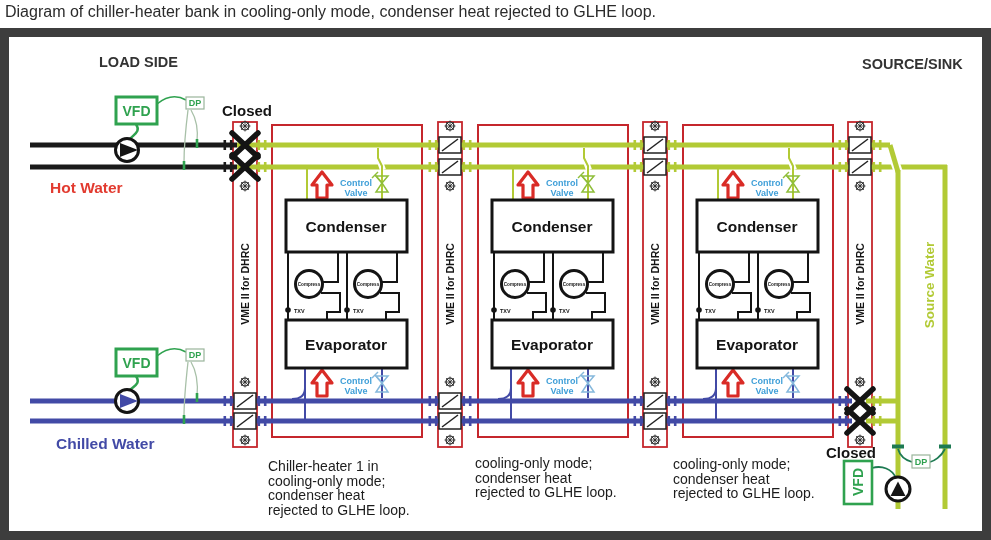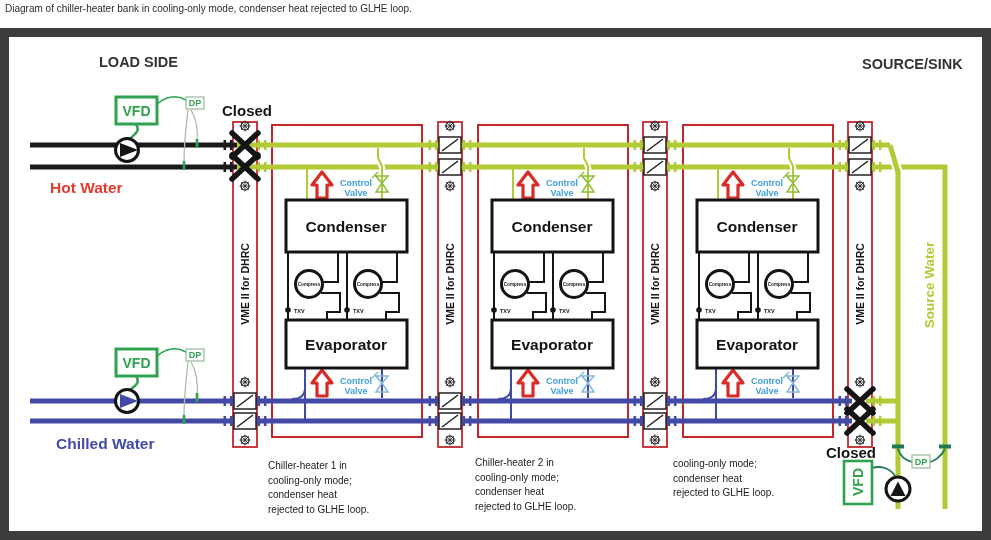--- a/index.html
+++ b/index.html
@@ -1,34 +1,34 @@
 <!DOCTYPE html>
 <html><head>
 <meta charset="utf-8">
 <style>
   html,body{margin:0;padding:0;background:#fff;}
   #stage{position:relative;width:991px;height:540px;background:#fff;overflow:hidden;
          font-family:"Liberation Sans",sans-serif;}
-  #top-caption{position:absolute;left:5px;top:3px;font-size:10px;color:#2b2b2b;
+  #top-caption{position:absolute;left:5px;top:3px;font-size:16px;color:#2b2b2b;
                font-family:"Liberation Sans",sans-serif;}
   svg{position:absolute;left:0;top:0;}
   .t{font-family:"Liberation Sans",sans-serif;font-weight:bold;fill:#141414;}
   .t-side{font-size:14.5px;fill:#333;}
   .t-red{font-size:15.5px;fill:#e23b30;}
   .t-blue{font-size:15.5px;fill:#424aa6;}
   .t-green{font-size:13.5px;fill:#b2ca35;}
   .t-vfd{font-size:14px;fill:#2fa24f;}
   .t-dp{font-size:9px;fill:#2fa24f;}
   .t-closed{font-size:15px;fill:#141414;}
   .t-vme{font-size:10.5px;fill:#141414;}
   .t-equip{font-size:15.5px;fill:#141414;}
   .t-ctrl{font-size:9px;fill:#3f9fd8;text-anchor:middle;}
   .t-comp{font-size:4.6px;text-anchor:middle;}
   .t-txv{font-size:5.5px;}
-  .cap{position:absolute;width:150px;font-size:10px;line-height:14.5px;color:#1c1c1c;
+  .cap{position:absolute;width:150px;font-size:14px;line-height:14.5px;color:#1c1c1c;
        font-family:"Liberation Sans",sans-serif;}
   .pipe-hot{stroke:#1a1a1a;stroke-width:5;fill:none;}
   .pipe-grn{stroke:#b2ca35;stroke-width:5;fill:none;}
   .pipe-blu{stroke:#424aa6;stroke-width:5;fill:none;}
   .ln-grn{stroke:#b2ca35;stroke-width:2;fill:none;}
   .ln-blu{stroke:#424aa6;stroke-width:2;fill:none;}
   .ln-blk{stroke:#141414;stroke-width:2;fill:none;}
   .wire-g{stroke:#2fa24f;fill:none;}
   .wire-l{stroke:#a8c0a8;stroke-width:1.3;fill:none;}
   .wire-t{stroke:#1d7a52;stroke-width:1.8;fill:none;}
@@ -347,21 +347,20 @@
     </g>
   </svg>
 
   <div class="cap" style="left:268px;top:459px">
     <div>Chiller-heater 1 in</div>
     <div>cooling-only mode;</div>
     <div>condenser heat</div>
     <div>rejected to GLHE loop.</div>
   </div>
   <div class="cap" style="left:475px;top:456px">
-    <div>Chiller-heater 2 in</div>
     <div>cooling-only mode;</div>
     <div>condenser heat</div>
     <div>rejected to GLHE loop.</div>
   </div>
   <div class="cap" style="left:673px;top:457px">
     <div>cooling-only mode;</div>
     <div>condenser heat</div>
     <div>rejected to GLHE loop.</div>
   </div>
 </div>

